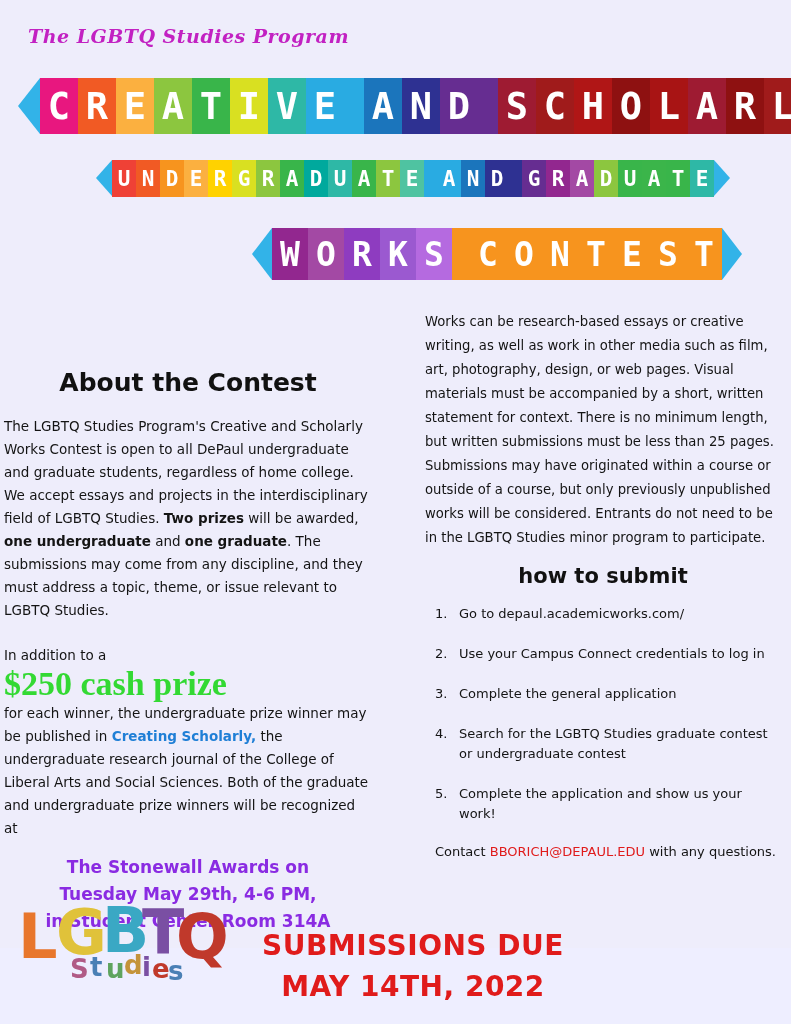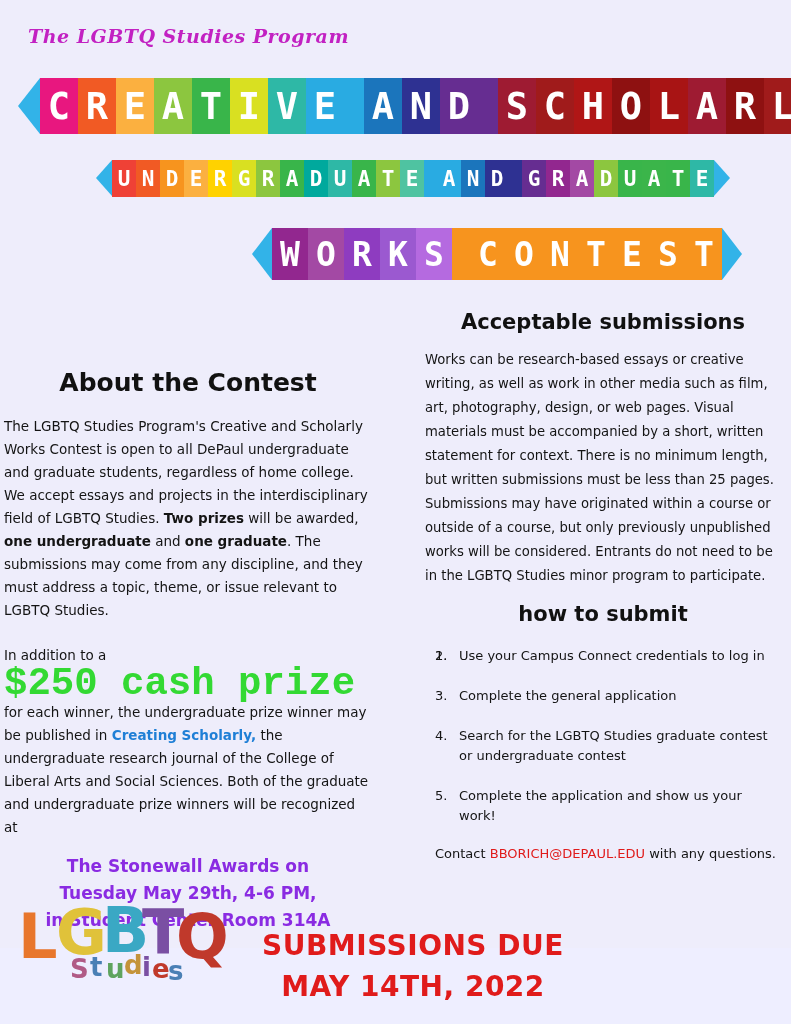--- a/index.html
+++ b/index.html
@@ -158,23 +158,23 @@
     color: #141414;
     margin: 0 0 14px 0;
   }
   .col-right p.body {
     font-size: 13.2px;
     line-height: 24px;
   }
   .b { font-weight: bold; }
 
   .prize {
-    font-family: Liberation Mono, monospace;
-    font-weight: bold;
-    font-size: 39px;
+    font-family: Liberation Serif, serif;
+    font-weight: bold;
+    font-size: 34px;
     color: #33d933;
     line-height: 34px;
   }
   .inaddition {
     font-family: "DejaVu Sans", sans-serif;
     font-size: 13.5px;
     line-height: 23px;
     color: #141414;
   }
   .ck {
@@ -358,26 +358,25 @@
     </p>
 
     <div class="stonewall">
       <div>The Stonewall Awards on</div>
       <div>Tuesday May 29th, 4-6 PM,</div>
       <div>in Student Center Room 314A</div>
     </div>
   </div>
 
   <div class="col-right">
-    <h2 class="sect right">Acceptable submissions</h2>
     <p class="body">Works can be research-based essays or creative writing, as well as work in other media such as film, art, photography, design, or web pages.  Visual materials must be accompanied by a short, written statement for context.  There is no minimum length, but written submissions must be less than 25 pages. Submissions may have originated within a course or outside of a course, but only previously unpublished works will be considered.  Entrants do not need to be in the LGBTQ Studies minor program to participate.</p>
 
     <h2 class="sect how" style="">how to submit</h2>
     <ol class="steps" id="steps-list">
-        <li><span class="num">1.</span></li>
+        <li><span class="num">1.</span><span>Go to depaul.academicworks.com/</span></li>
         <li><span class="num">2.</span><span>Use your Campus Connect credentials to log in</span></li>
         <li><span class="num">3.</span><span>Complete the general application</span></li>
         <li><span class="num">4.</span><span>Search for the LGBTQ Studies graduate contest or undergraduate contest</span></li>
         <li><span class="num">5.</span><span>Complete the application and show us your work!</span></li>
       </ol>
 
     <div class="contact"><span>Contact </span><span class="email">BBORICH@DEPAUL.EDU</span><span> with any questions.</span></div>
   </div>
 
   <div class="due">

